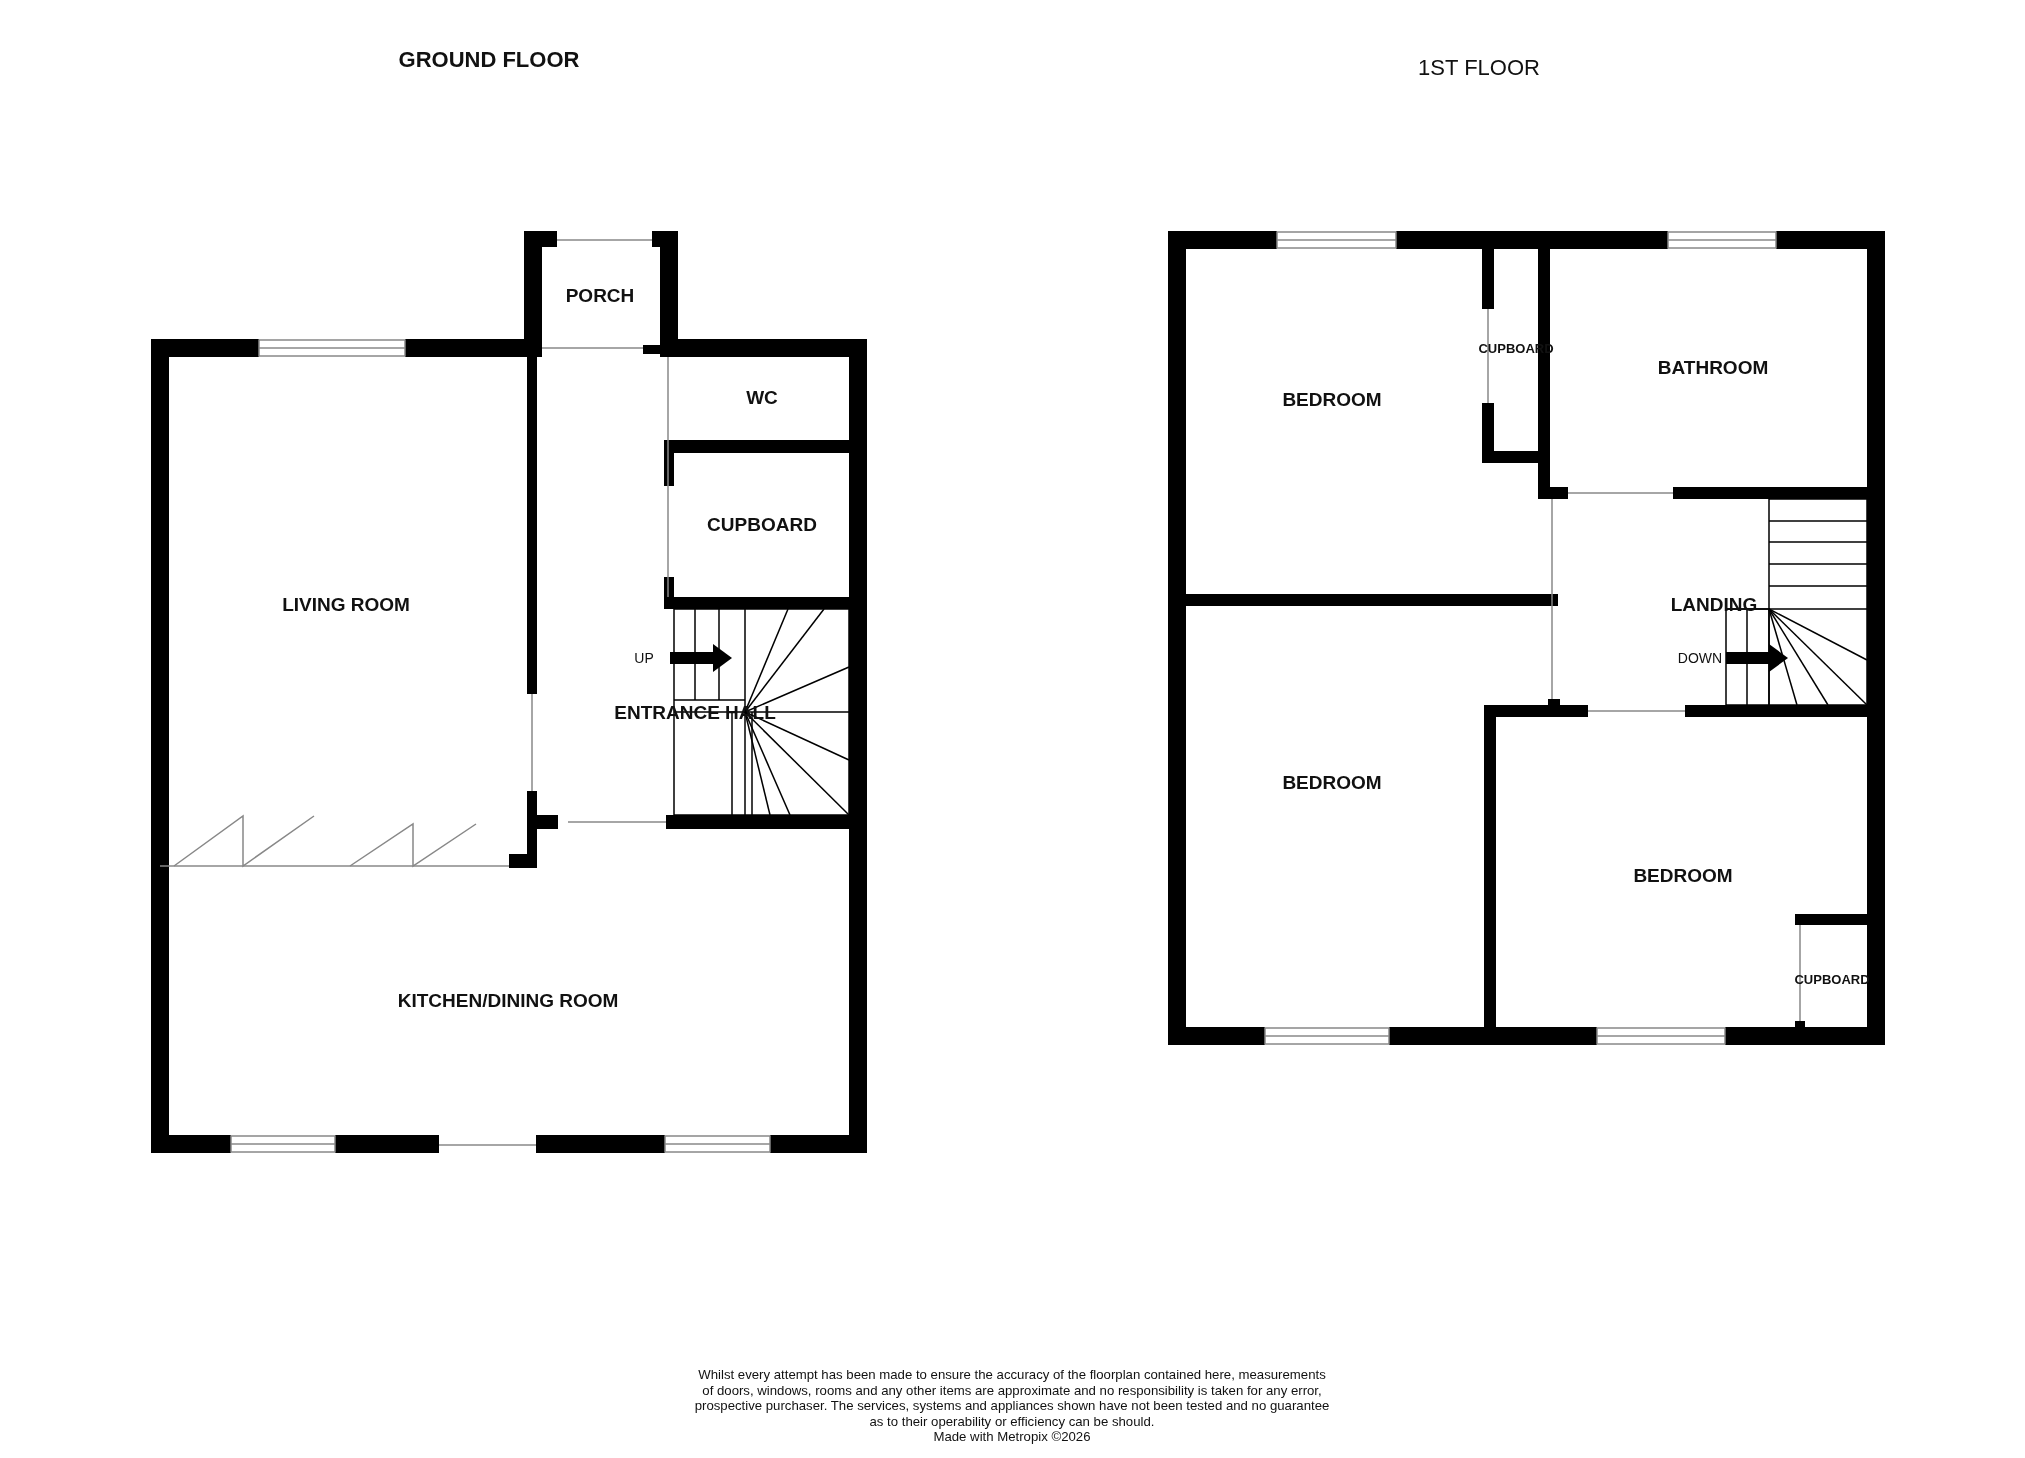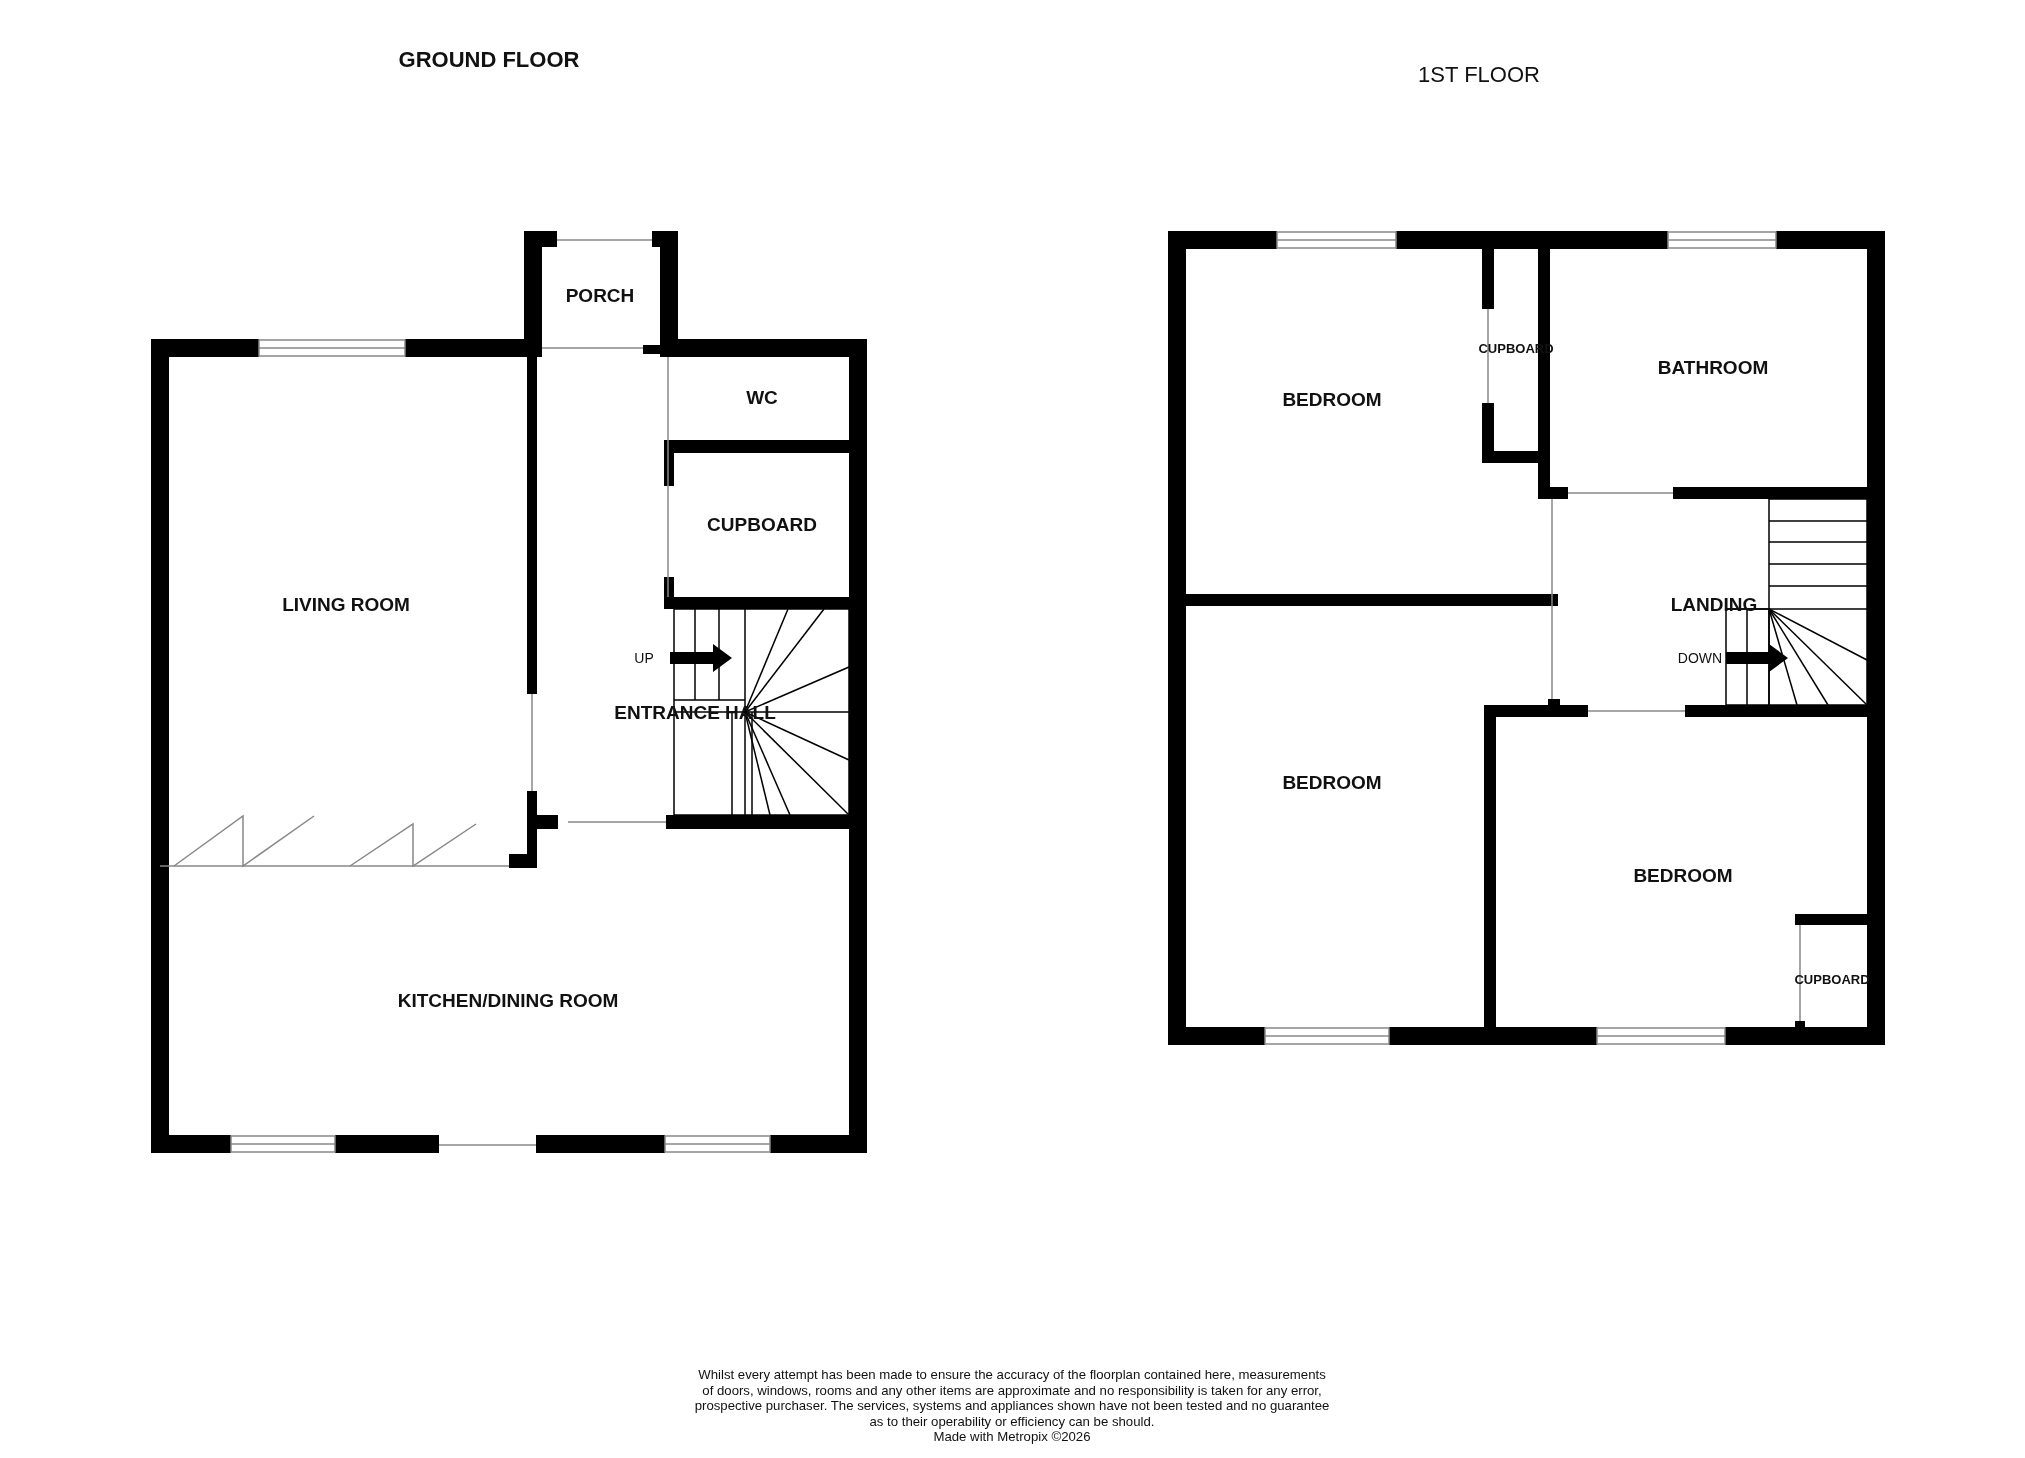--- a/index.html
+++ b/index.html
@@ -9,21 +9,21 @@
   .room-label { font-family:"Liberation Sans", sans-serif; font-weight:bold; font-size:19px; fill:#111; text-anchor:middle; }
   .room-label-sm { font-family:"Liberation Sans", sans-serif; font-weight:bold; font-size:13px; fill:#111; text-anchor:middle; }
   .stair-label { font-family:"Liberation Sans", sans-serif; font-size:14px; fill:#111; text-anchor:middle; }
   .disclaimer { position:absolute; left:612px; top:1367px; width:800px; text-align:center; font-size:13.2px; line-height:15.6px; color:#111; }
   .disclaimer p { margin:0; }
 </style>
 </head>
 <body>
 
 <div class="floor-title" style="left:289px; top:47px;font-weight:bold;">GROUND FLOOR</div>
-<div class="floor-title" style="left:1279px; top:62px;">1ST FLOOR</div>
+<div class="floor-title" style="left:1279px; top:55px;">1ST FLOOR</div>
 
 <svg id="plan" width="2025" height="1458" viewBox="0 0 2025 1458" xmlns="http://www.w3.org/2000/svg">
 
   <g fill="#000">
 
     <rect x="151" y="339" width="18" height="814"></rect>
 
     <rect x="849" y="339" width="18" height="814"></rect>
 
     <rect x="151" y="339" width="108" height="18"></rect>

